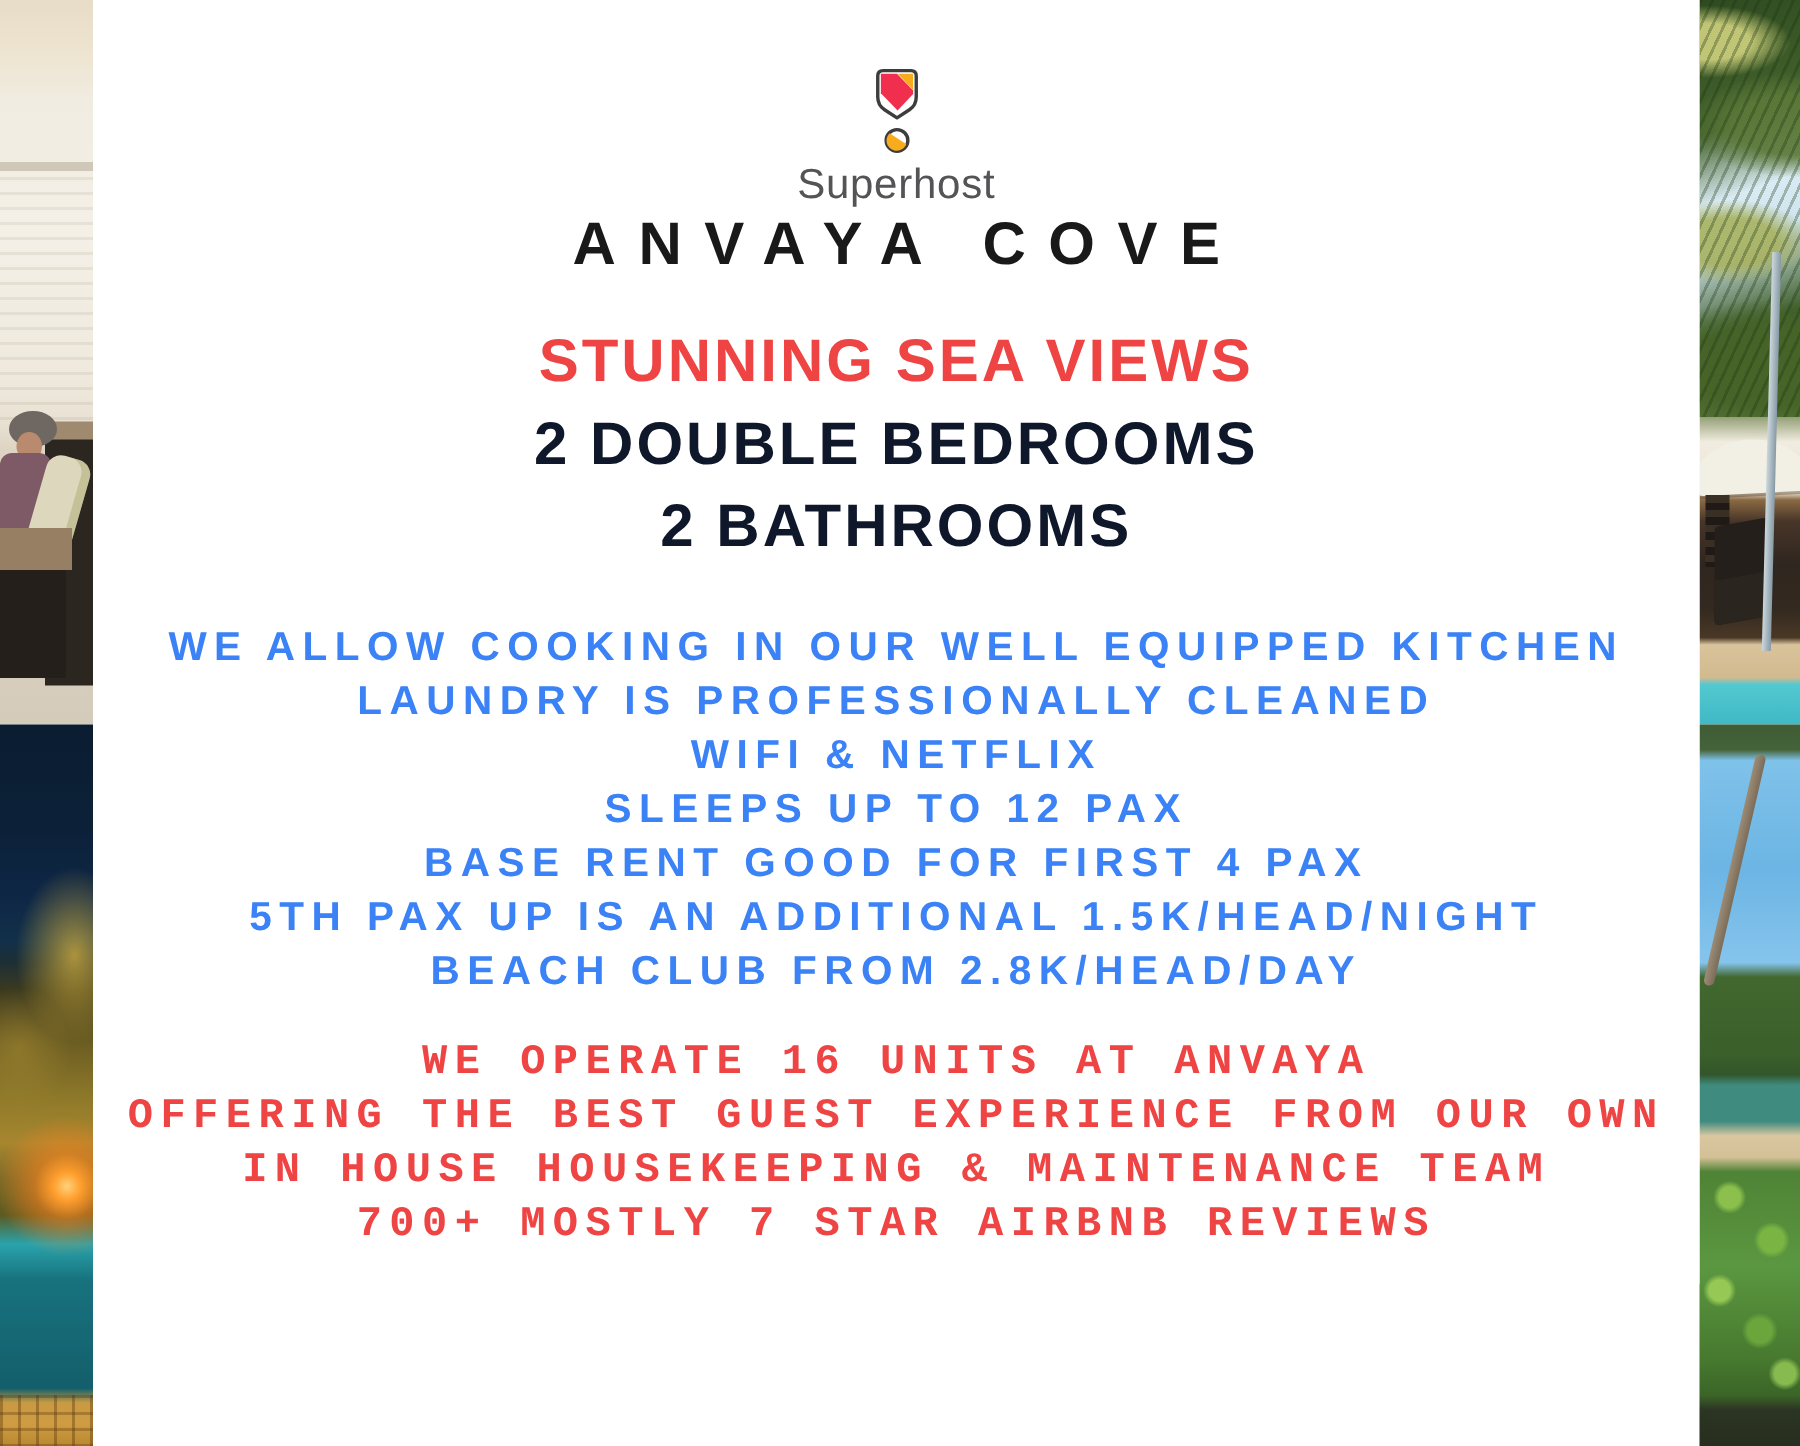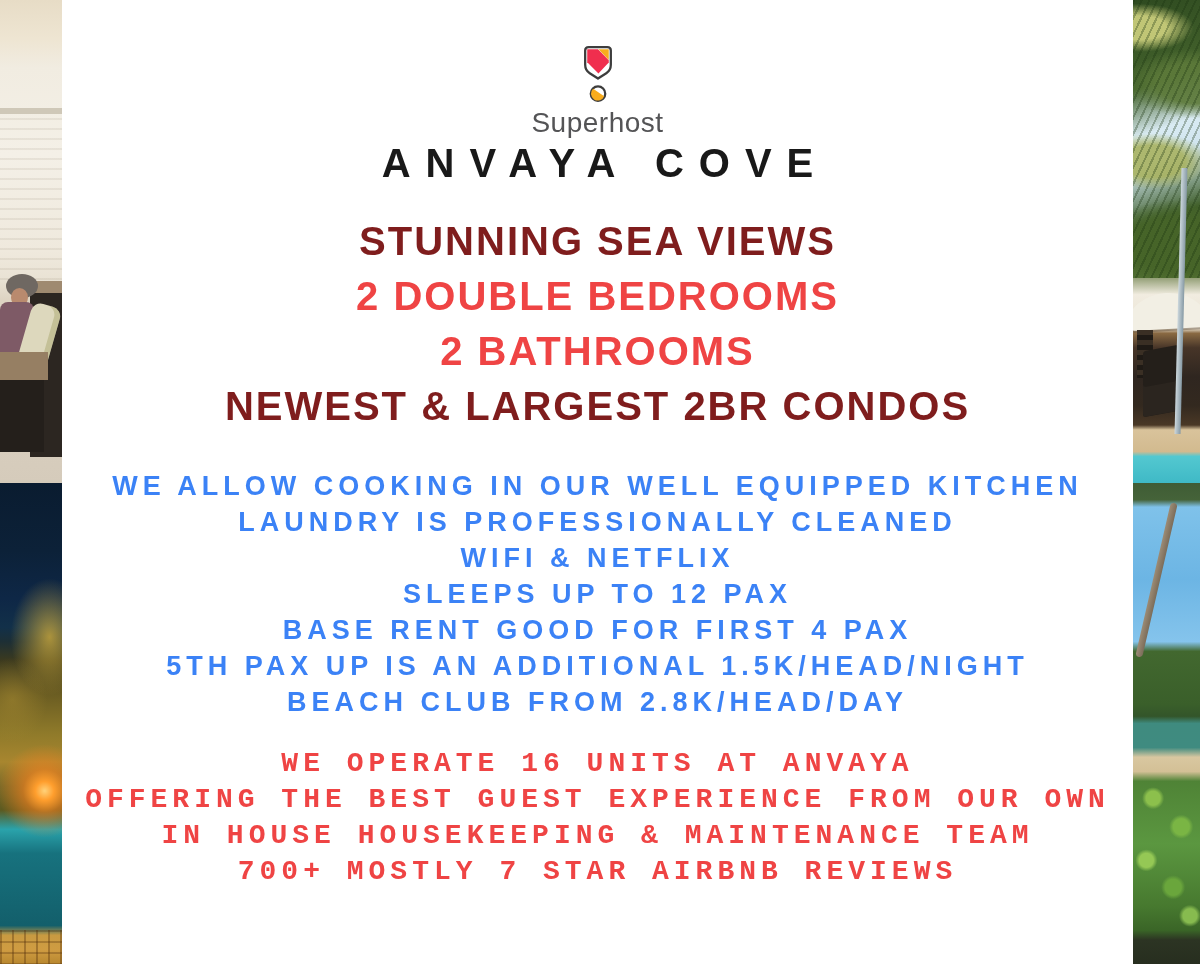--- a/index.html
+++ b/index.html
@@ -86,22 +86,22 @@
 
   
   .content{position:absolute;left:62px;top:0;width:1071px;height:856px;text-align:center;background:#ffffff;}
   .badge-svg{display:block;margin:44px auto 0;}
   .badge-label{margin-top:2px;line-height:34px;font-size:28px;font-weight:300;
     letter-spacing:.5px;color:#545456;}
   .title{line-height:46px;font-size:40px;font-weight:700;
     letter-spacing:15px;text-indent:15px;color:#191919;}
   .hero{margin-top:28px;}
   .hero-line{line-height:55px;font-size:40px;font-weight:800;letter-spacing:2px;}
-  .tone-black{color:#ef4444;}
-  .tone-red{color:#7f1d1d;}
+  .tone-black{color:#0f172a;}
+  .tone-red{color:#ef4444;}
   .features{margin-top:34px;}
   .feature-line{line-height:36px;font-size:27px;font-weight:700;letter-spacing:5px;color:#3b82f6;}
   .highlights{margin-top:26px;}
   .highlight-line{line-height:36px;font-size:28px;font-weight:700;letter-spacing:5px;color:#ef4444;font-family:Liberation Mono, monospace;}
 </style>
 </head>
 <body>
 
 <div class="canvas">
 
@@ -144,21 +144,20 @@
     </svg>
 
     <div class="badge-label">Superhost</div>
 
     <div class="title">ANVAYA COVE</div>
 
     <div class="hero">
       <div class="hero-line tone-red">STUNNING SEA VIEWS</div>
       <div class="hero-line tone-black">2 DOUBLE BEDROOMS</div>
       <div class="hero-line tone-black">2 BATHROOMS</div>
-      <div class="hero-line tone-red">NEWEST &amp; LARGEST 2BR CONDOS</div>
     </div>
 
     <div class="features">
       <div class="feature-line">WE ALLOW COOKING IN OUR WELL EQUIPPED KITCHEN</div>
       <div class="feature-line">LAUNDRY IS PROFESSIONALLY CLEANED</div>
       <div class="feature-line">WIFI &amp; NETFLIX</div>
       <div class="feature-line">SLEEPS UP TO 12 PAX</div>
       <div class="feature-line">BASE RENT GOOD FOR FIRST 4 PAX</div>
       <div class="feature-line">5TH PAX UP IS AN ADDITIONAL 1.5K/HEAD/NIGHT</div>
       <div class="feature-line">BEACH CLUB FROM 2.8K/HEAD/DAY</div>

